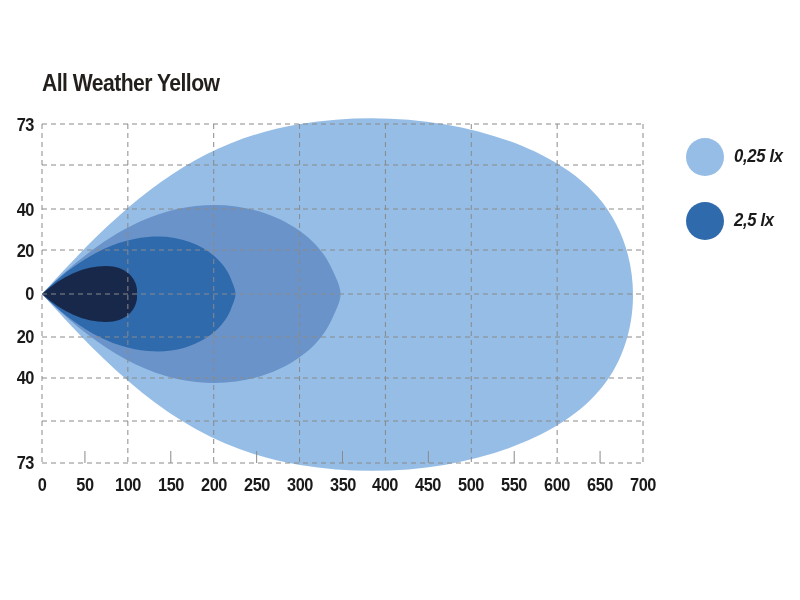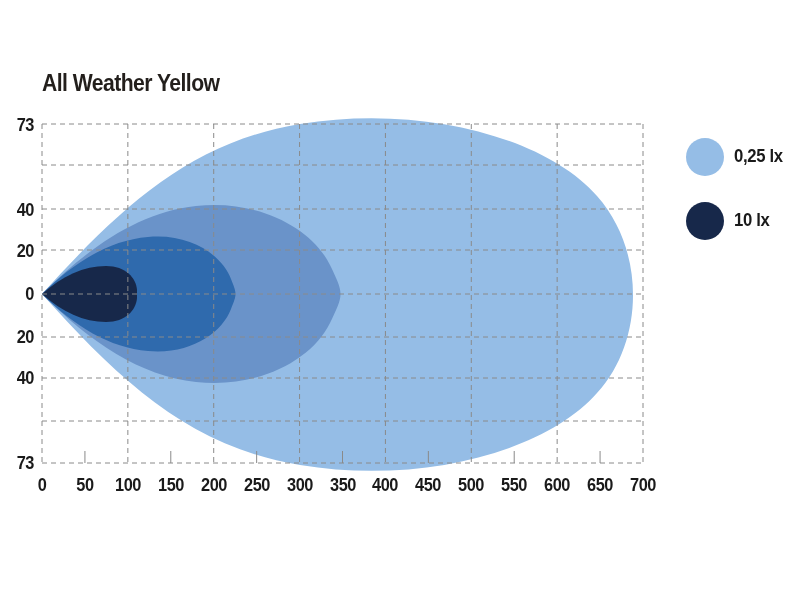--- a/index.html
+++ b/index.html
@@ -53,20 +53,21 @@
   }
   .legend {
     position: absolute;
     left: 686px;
     top: 138px;
     width: 112px;
   }
   .legend-row {
     position: relative;
     height: 64px;
+    font-style: italic;
   }
   .legend-swatch {
     position: absolute;
     left: 0;
     top: 0;
     width: 38px;
     height: 38px;
     border-radius: 50%;
   }
   .legend-text {
@@ -177,18 +178,18 @@
       <div class="axis-label x-label" style="left: 570.071px; top: 474px; width: 60px;">650</div>
       <div class="axis-label x-label" style="left: 613px; top: 474px; width: 60px;">700</div>
     </div>
 
   <div class="legend">
     <div class="legend-row">
       <span class="legend-swatch" id="sw0" style="background: rgb(149, 189, 230);"></span>
       <span class="legend-text">0,25 lx</span>
     </div>
     <div class="legend-row">
-      <span class="legend-swatch" id="sw3" style="background: rgb(23, 40, 74);"></span>
-      <span class="legend-text">10 lx</span>
+      <span class="legend-swatch" id="sw2" style="background: rgb(47, 106, 173);"></span>
+      <span class="legend-text">2,5 lx</span>
     </div>
   </div>
 
 </div>
 
 </body></html>

